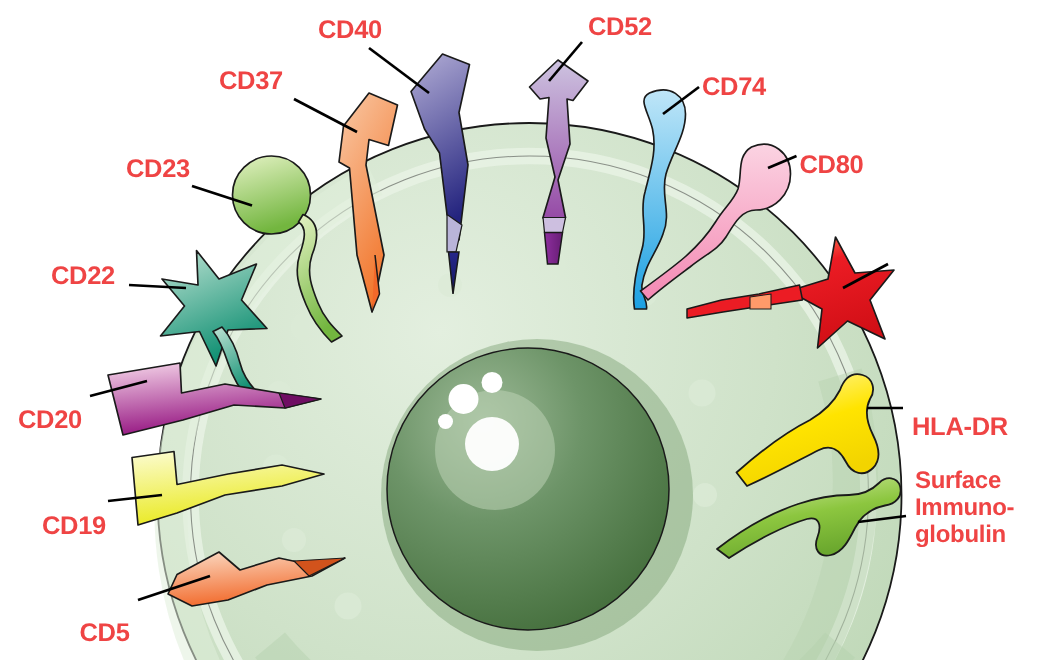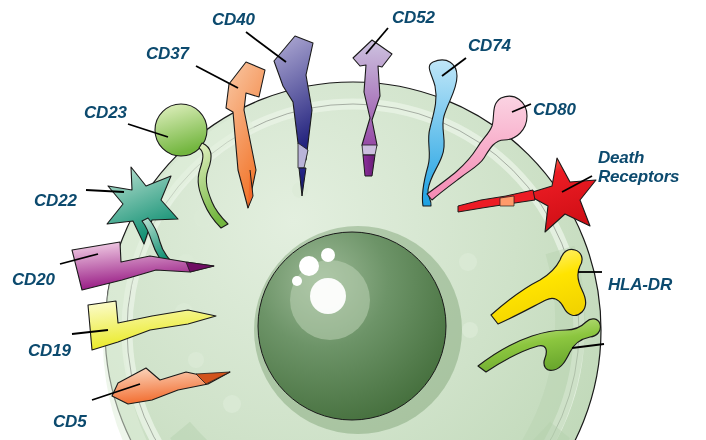--- a/index.html
+++ b/index.html
@@ -1,22 +1,22 @@
 <!DOCTYPE html>
 <html><head>
 <meta charset="utf-8">
 <style>
   html,body{margin:0;padding:0;background:#ffffff;}
   body{width:706px;height:440px;overflow:hidden;
        font-family:"Liberation Sans","DejaVu Sans",sans-serif;}
   #stage{position:relative;width:706px;height:440px;background:#fff;}
   #stage svg{position:absolute;left:0;top:0;}
-  .lbl{position:absolute;font-weight:bold;color:#0c4a6e;
+  .lbl{position:absolute;font-weight:bold;color:#ef4444;
        font-family:"Liberation Sans","DejaVu Sans",sans-serif;
-       white-space:pre;line-height:1.12;letter-spacing:-0.2px;font-style:italic;}
+       white-space:pre;line-height:1.12;letter-spacing:-0.2px;}
   .lbl.s17{font-size:17px;}
   .lbl.s16{font-size:16px;}
 </style>
 </head>
 <body>
 
 <div id="stage">
 
   <svg width="706" height="440" viewBox="0 0 706 440">
     <defs>
@@ -235,24 +235,25 @@
       <line x1="602" y1="272" x2="578" y2="272"></line>
       <line x1="72" y1="334" x2="108" y2="330"></line>
       <line x1="604" y1="344" x2="572" y2="348"></line>
       <line x1="92" y1="400" x2="140" y2="384"></line>
     </g>
   </svg>
 
   <div class="lbl s17" style="left:212px;top:10px">CD40</div>
   <div class="lbl s17" style="left:392px;top:8px">CD52</div>
   <div class="lbl s17" style="left:146px;top:44px">CD37</div>
-  <div class="lbl s17" style="left:468px;top:36px">CD74</div>
+  <div class="lbl s17" style="left:468px;top:48px">CD74</div>
   <div class="lbl s17" style="left:533px;top:100px">CD80</div>
   <div class="lbl s17" style="left:84px;top:103px">CD23</div>
-  <div class="lbl s17" style="left:34px;top:191px">CD22</div>
-  <div class="lbl s17" style="left:598px;top:148px">Death
-Receptors</div>
+  <div class="lbl s17" style="left:34px;top:174px">CD22</div>
   <div class="lbl s17" style="left:12px;top:270px">CD20</div>
   <div class="lbl s17" style="left:608px;top:275px">HLA-DR</div>
   <div class="lbl s17" style="left:28px;top:341px">CD19</div>
+  <div class="lbl s16" style="left:610px;top:312px">Surface
+Immuno-
+globulin</div>
   <div class="lbl s17" style="left:53px;top:412px">CD5</div>
 
 </div>
 
 </body></html>

